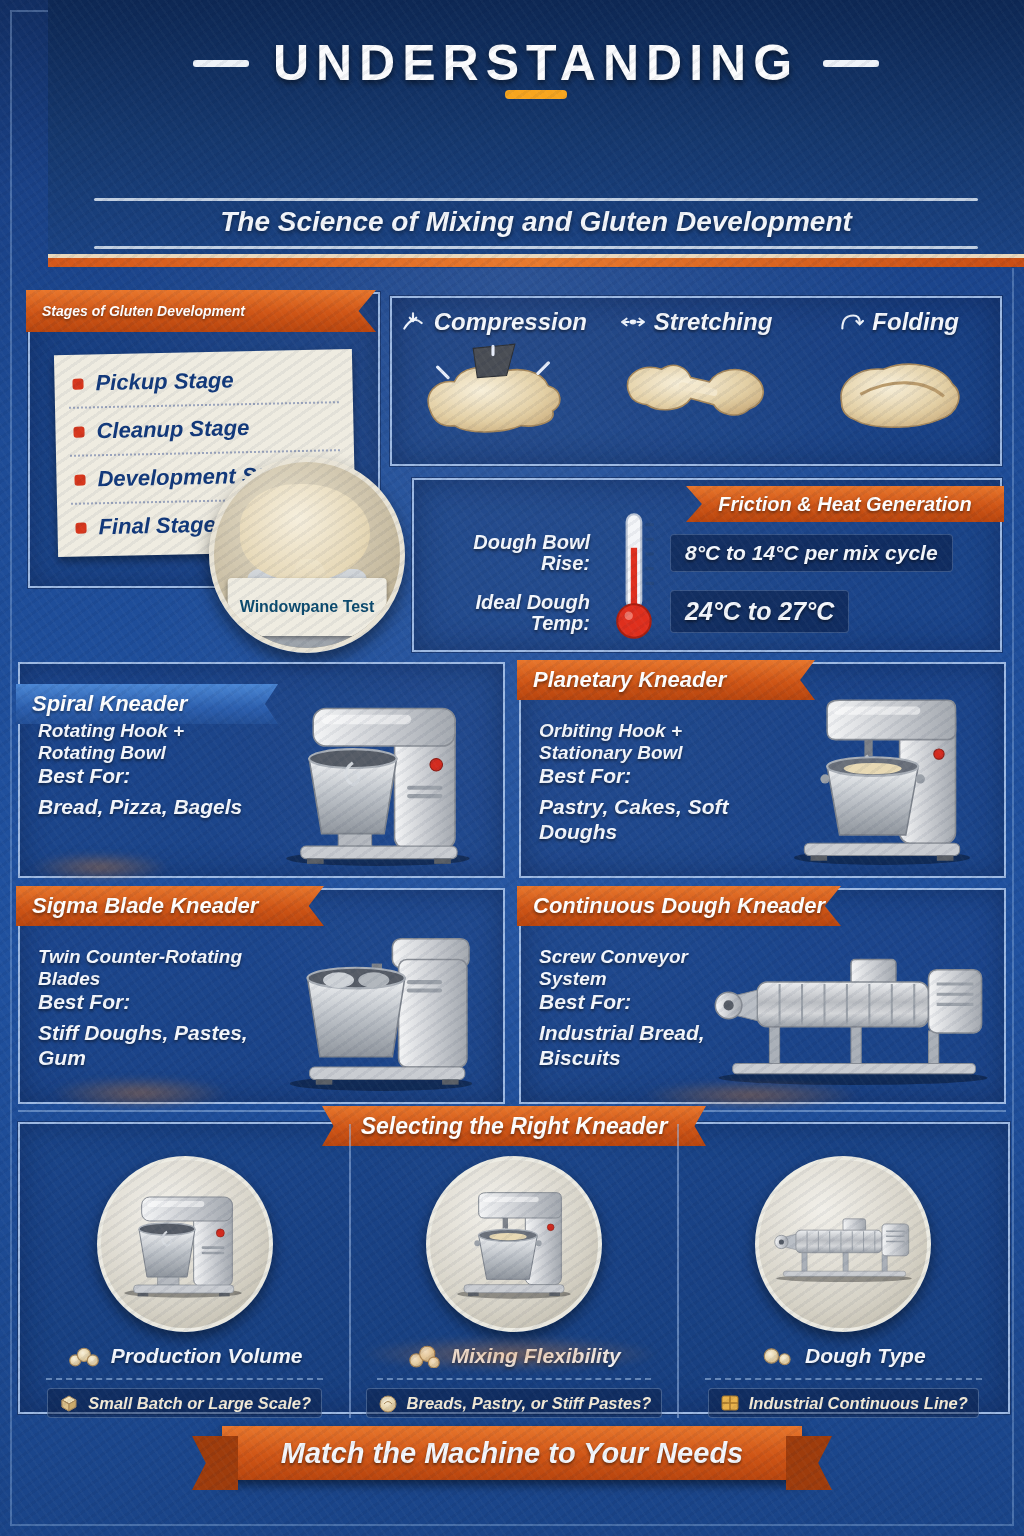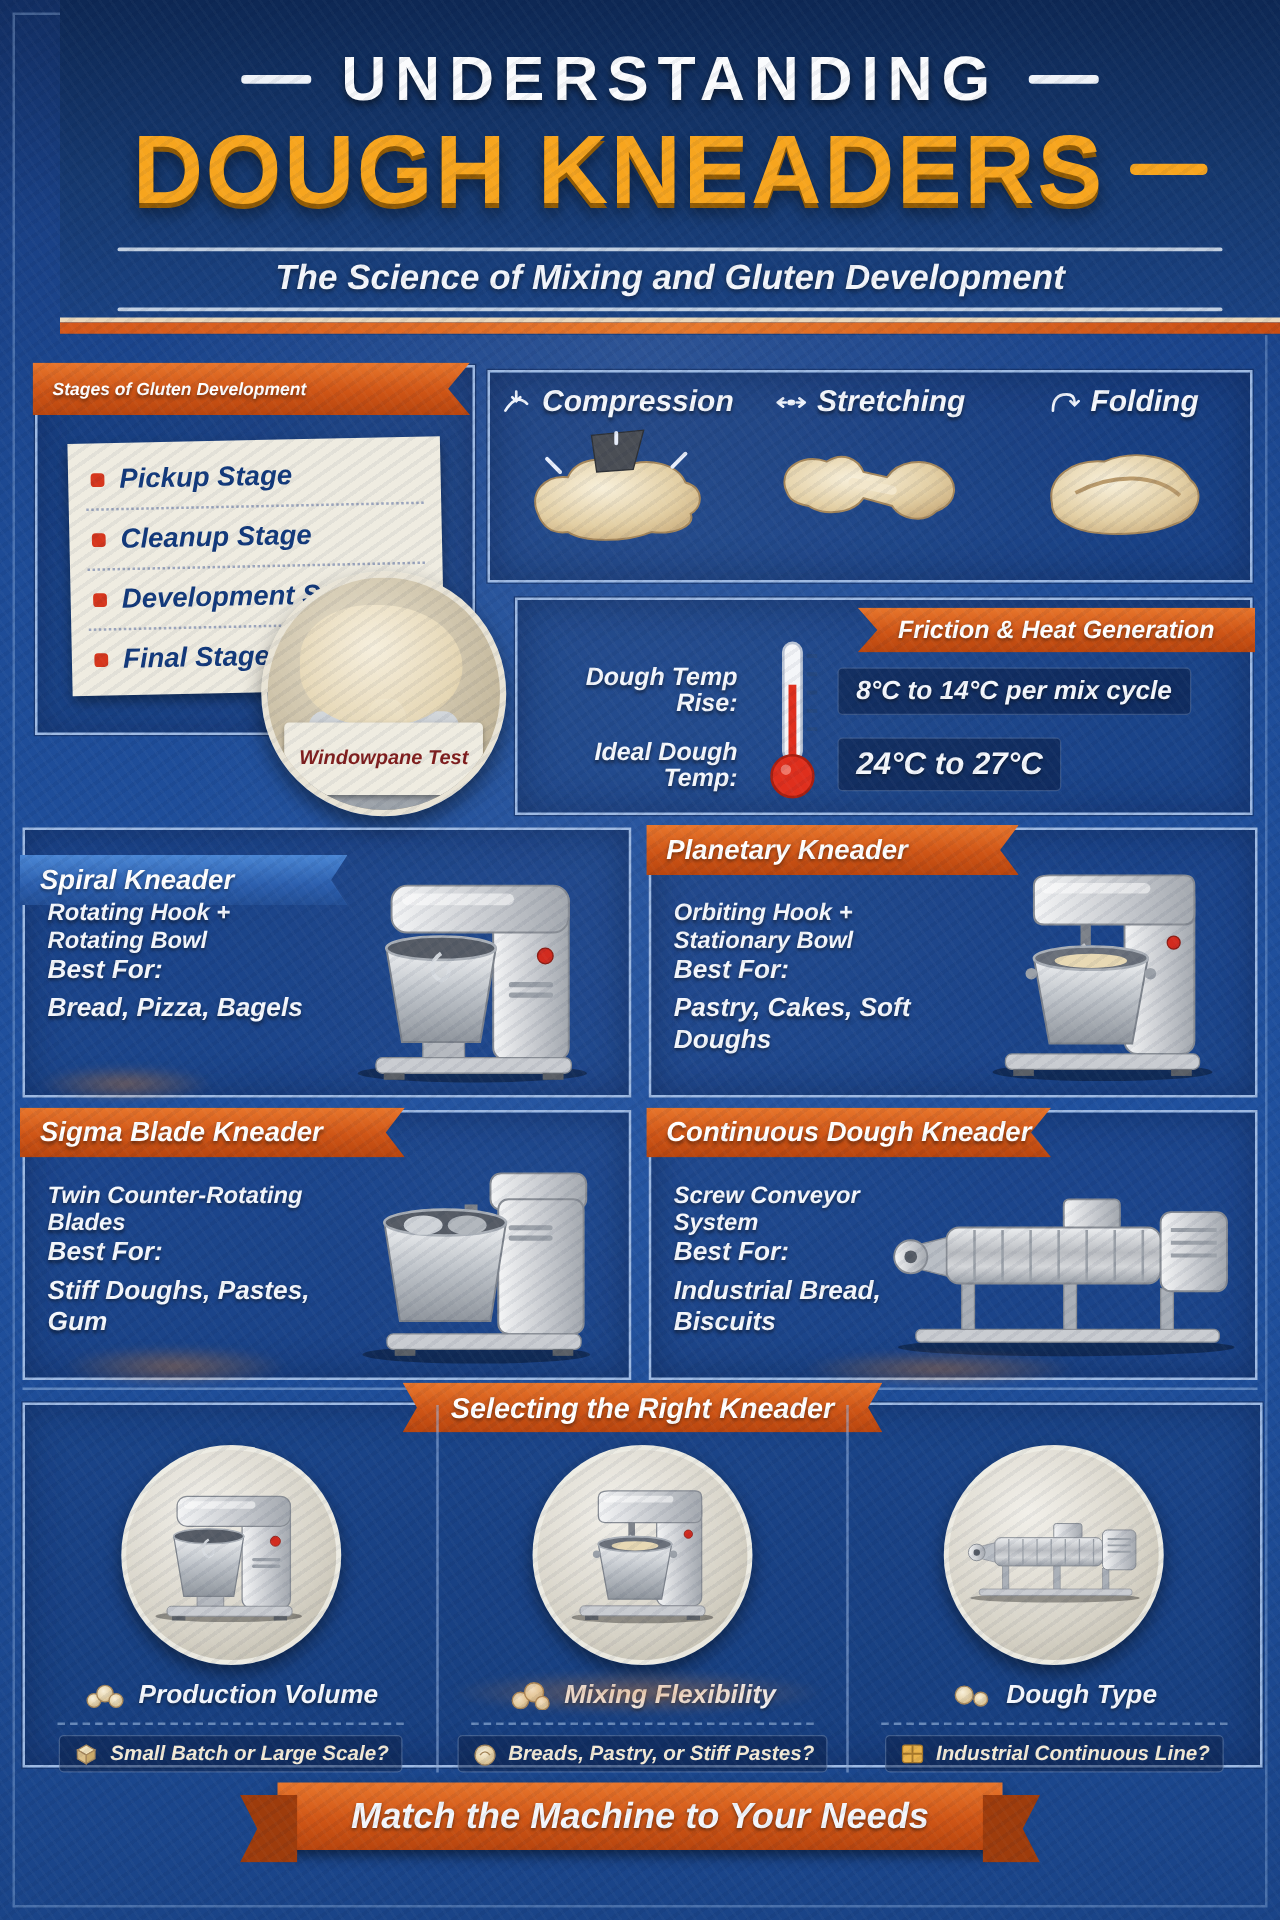--- a/index.html
+++ b/index.html
@@ -61,21 +61,21 @@
     border:5px solid #e9e4d6;box-shadow:0 8px 16px rgba(0,0,0,.45);
     background:radial-gradient(circle at 40% 30%, #e4dcc8, #c4b89c 70%, #a5987c);overflow:hidden;}
   .wp-bowl{position:absolute;left:18%;bottom:-18px;width:64%;height:52%;
     background:linear-gradient(180deg,#d3d7db,#8d949c);border-radius:12px 12px 34px 34px;}
   .wp-dough{position:absolute;left:14%;top:12%;width:70%;height:52%;
     background:radial-gradient(circle at 45% 35%, #f7f0de, #e6d7b4 75%, #d3bd92);
     border-radius:46% 54% 52% 48%;opacity:.96;}
   .wp-drip{position:absolute;left:42%;top:52%;width:18%;height:30%;
     background:linear-gradient(180deg,#efe5cb,#ddcba2);border-radius:40% 40% 50% 50%;}
   .wp-label{position:absolute;left:50%;bottom:12px;transform:translateX(-50%);
-    background:#efece1;color:#7f1d1d;font-weight:800;font-style:italic;font-size:16px;
+    background:#efece1;color:#0c4a6e;font-weight:800;font-size:16px;
     padding:20px 12px;border-radius:4px;white-space:nowrap;box-shadow:0 2px 4px rgba(0,0,0,.35);}
 
   
   .actions{left:390px;top:296px;width:608px;height:166px;display:flex;}
   .action{flex:1;display:flex;flex-direction:column;align-items:center;padding-top:10px;}
   .action-label{display:flex;align-items:center;gap:8px;font-size:24px;}
   .blob{margin-top:4px;}
 
   
   .friction{left:412px;top:478px;width:586px;height:170px;}
@@ -222,21 +222,20 @@
 <div class="poster">
   <div class="frame"></div>
 
   <div class="header">
     <div class="title-row title1">
       <span class="dash1"></span>
       <span>UNDERSTANDING</span>
       <span class="dash1"></span>
     </div>
     <div class="title-row title2">
-      <span>DOUGH KNEADERS</span>
       <span class="dash2"></span>
     </div>
     <div class="subrule" style="top:198px"></div>
     <div class="subtitle">The Science of Mixing and Gluten Development</div>
     <div class="subrule" style="top:246px"></div>
     <div class="stripes">
       <div class="stripe-cream"></div>
       <div class="stripe-orange"></div>
     </div>
   </div>
@@ -307,21 +306,21 @@
       </div>
       <svg class="blob" width="162" height="94" viewBox="0 0 150 90">
         <path d="M20,60 C16,40 36,26 60,28 C84,18 116,24 126,42 C138,52 132,70 114,76 C92,86 48,86 32,76 C22,72 20,66 20,60 Z" fill="url(#gBeige)" stroke="#a5875c" stroke-width="1.5"></path>
         <path d="M38,52 C68,36 100,38 118,54" stroke="#b99a6b" stroke-width="3" fill="none"></path>
       </svg>
     </div>
   </div>
 
   <div class="panel friction">
     <div class="banner notch-l friction-banner">Friction &amp; Heat Generation</div>
-    <div class="f-label wtext" style="top:52px;left:26px">Dough Temp Rise:</div>
+    <div class="f-label wtext" style="top:52px;left:26px">Dough Bowl Rise:</div>
     <svg style="position:absolute;left:198px;top:30px" width="46" height="132" viewBox="0 0 44 126">
       <path d="M32,14 h8 M32,28 h8 M32,42 h8 M32,56 h8 M32,70 h8" stroke="#24477f" stroke-width="3"></path>
       <rect x="14" y="4" width="14" height="90" rx="7" fill="#f4f6f9" stroke="#b9c3d4" stroke-width="2"></rect>
       <rect x="18" y="36" width="6" height="58" fill="#df2f1d"></rect>
       <circle cx="21" cy="106" r="16" fill="#df2f1d" stroke="#a81f10" stroke-width="2"></circle>
       <circle cx="16" cy="101" r="4" fill="#f48a7c" opacity=".8"></circle>
     </svg>
     <div class="f-value wtext" style="top:54px;font-size:21px">8°C to 14°C per mix cycle</div>
     <div class="f-label wtext" style="top:112px;left:26px">Ideal Dough Temp:</div>
     <div class="f-value wtext" style="top:110px;font-size:25px">24°C to 27°C</div>

